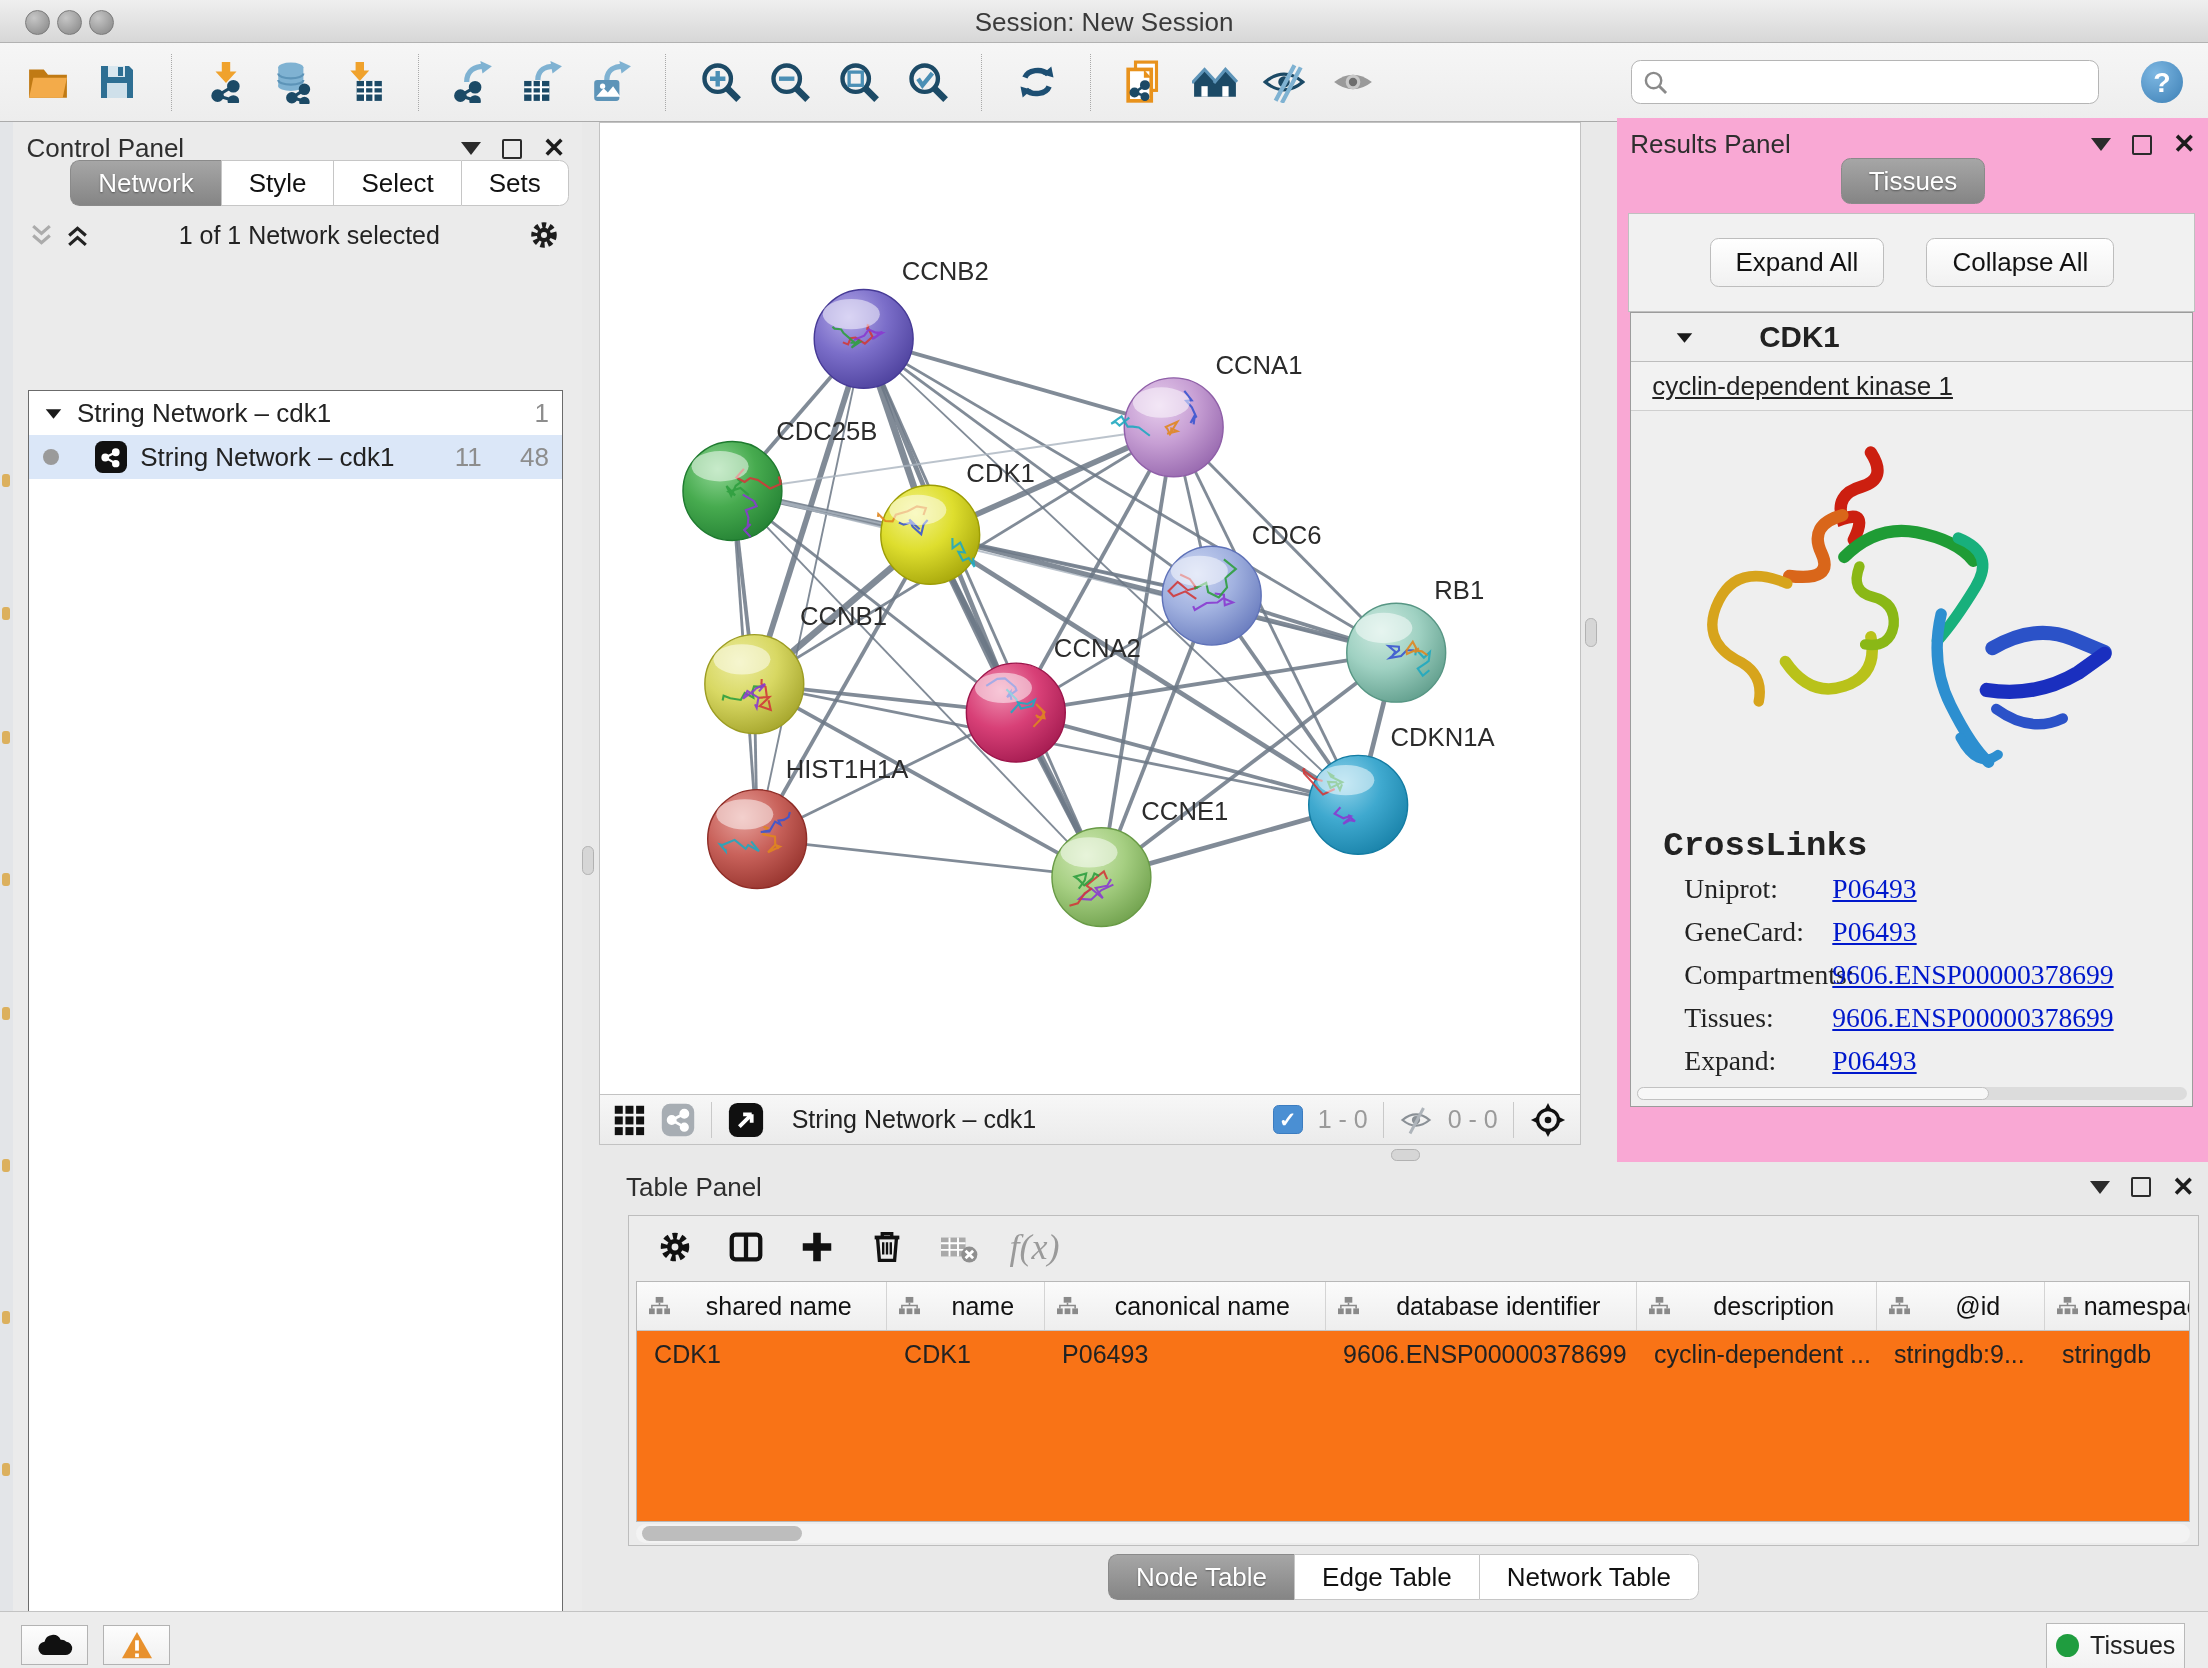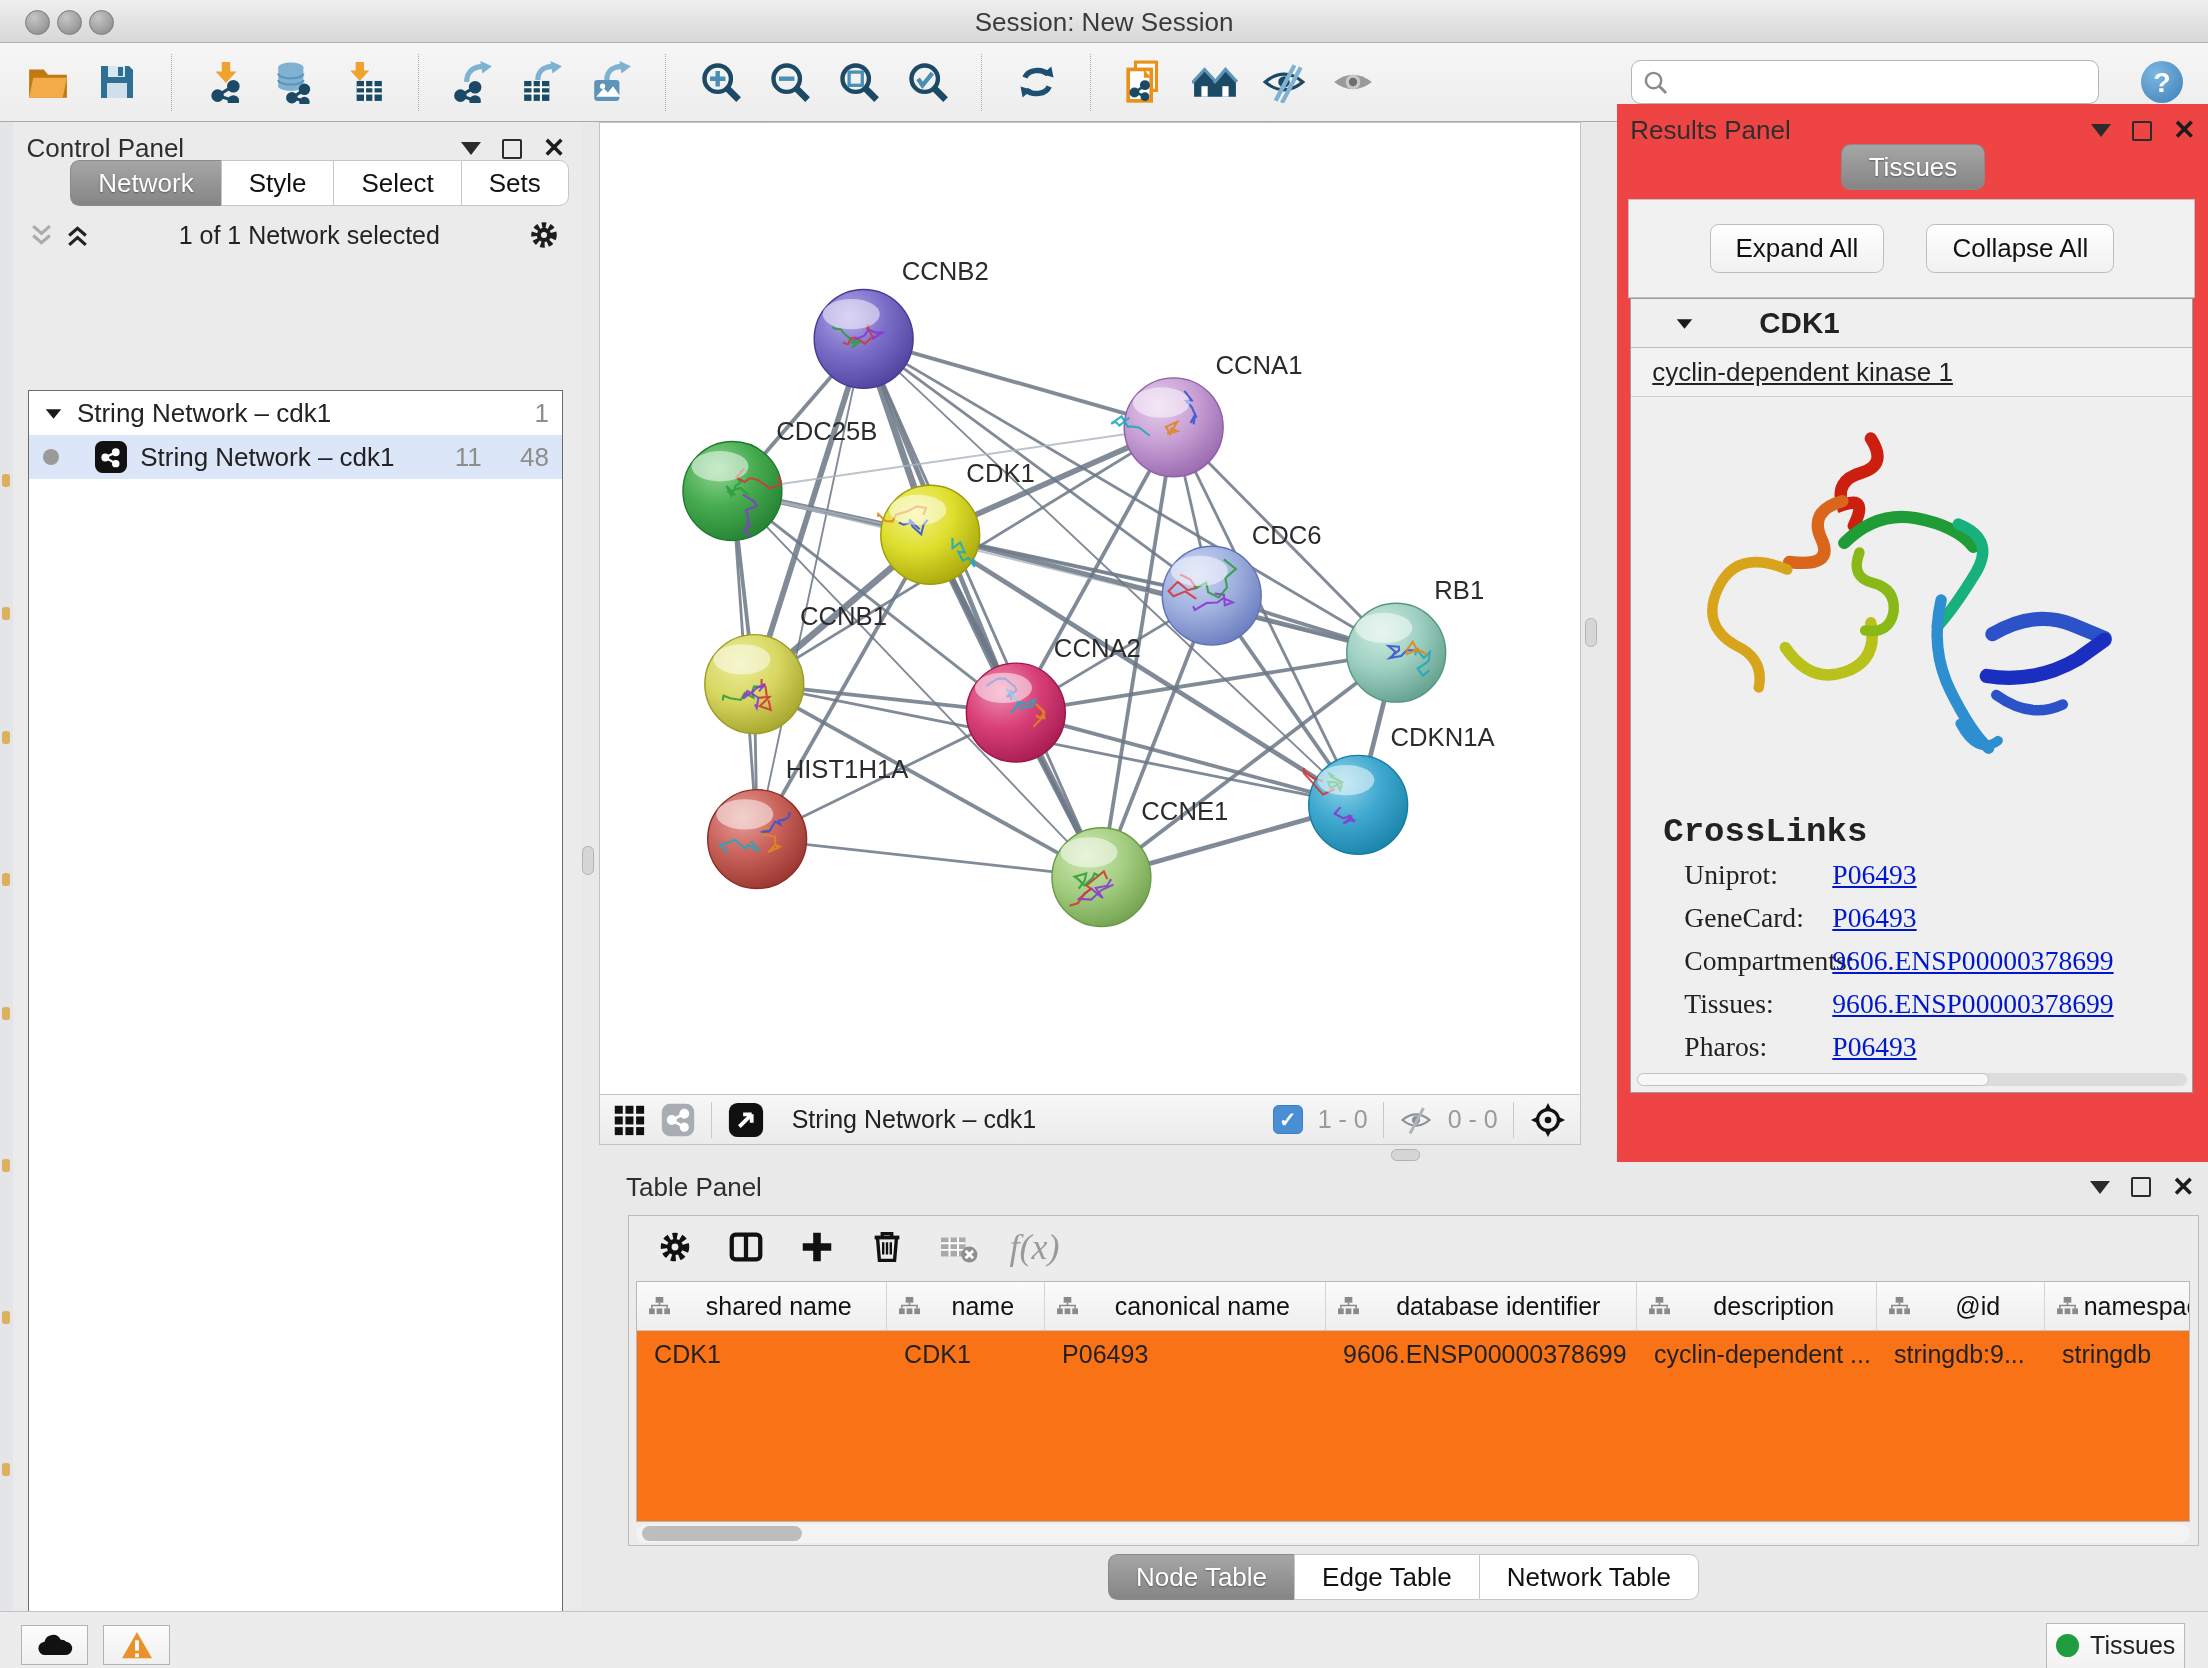--- a/index.html
+++ b/index.html
@@ -57,21 +57,21 @@
   
   .canvas{left:599px;top:122px;width:982px;height:972px;background:#fff;border:1px solid #c2c2c2;border-bottom:none;box-sizing:border-box;}
   .net-footer{left:599px;top:1094px;width:982px;height:51px;background:linear-gradient(#f7f7f7,#ebebeb);
               border:1px solid #c2c2c2;box-sizing:border-box;display:flex;align-items:center;padding:0 13.3px;gap:15px;font-size:25px;}
   .vline{width:1px;height:36px;background:#c9c9c9;}
   .checkbox{width:27.6px;height:27.6px;border-radius:5.7px;background:#4a8fd3;border:1px solid #3b7cc0;color:#fff;
             display:flex;align-items:center;justify-content:center;font-size:21px;font-weight:bold;}
   .cnt{color:#9a9a9a;}
 
   
-  .results-panel{left:1617px;top:104px;width:592px;height:1489px;background:#ef4444;}
+  .results-panel{left:1617px;top:118px;width:592px;height:1489px;background:#f9a8d4;}
   .rp-box{position:absolute;left:11.4px;top:95px;width:567px;height:99px;background:#f1f1f1;border:1.9px solid #c0c0c0;
           box-sizing:border-box;display:flex;align-items:center;justify-content:center;gap:42px;}
   .cdk-box{position:absolute;left:13.3px;top:194px;width:563px;height:795px;background:#efefef;border:1.9px solid #9c9c9c;box-sizing:border-box;}
   .cdk-head{height:48px;display:flex;align-items:center;gap:63px;padding-left:42px;border-bottom:1px solid #bdbdbd;}
   .cdk-name{font-weight:bold;font-size:29.5px;}
   .cdk-desc{height:48px;display:flex;align-items:center;padding-left:21px;font-size:26px;border-bottom:1px solid #cfcfcf;background:#f2f2f2;text-decoration:underline;}
   .serif{font-family:"Liberation Serif",serif;}
   .xl-head{font-family:Liberation Mono, monospace;font-weight:bold;font-size:34px;position:absolute;left:32px;top:514px;}
   .xl-rows{position:absolute;left:0;top:554px;width:100%;}
   .xl-row{display:flex;height:43px;align-items:center;font-size:27.6px;}
@@ -654,21 +654,21 @@
           </div>
           <div class="xl-row">
             <span class="xl-label">Compartments:</span>
             <span class="xl-link">9606.ENSP00000378699</span>
           </div>
           <div class="xl-row">
             <span class="xl-label">Tissues:</span>
             <span class="xl-link">9606.ENSP00000378699</span>
           </div>
           <div class="xl-row">
-            <span class="xl-label">Pharos:</span>
+            <span class="xl-label">Expand:</span>
             <span class="xl-link">P06493</span>
           </div>
         </div>
       <div class="rp-scroll">
           <div class="rp-thumb"></div>
         </div>
     </div>
   </div>
 
   <div class="abs table-panel">

